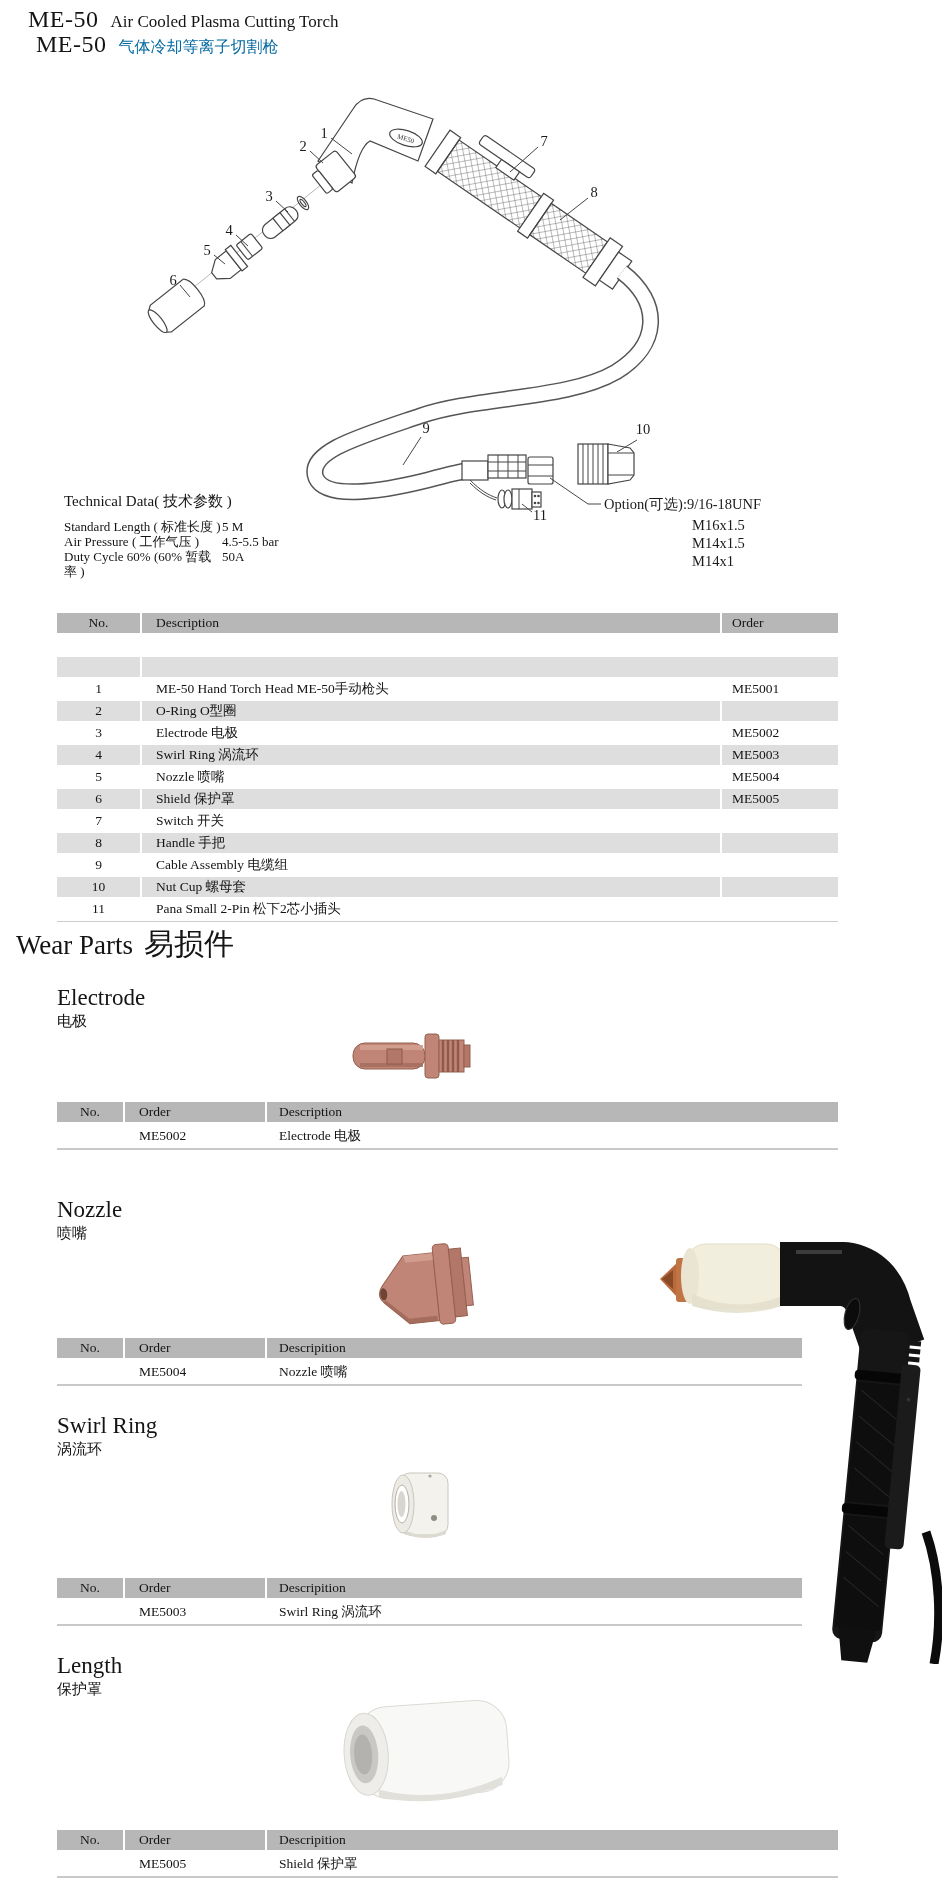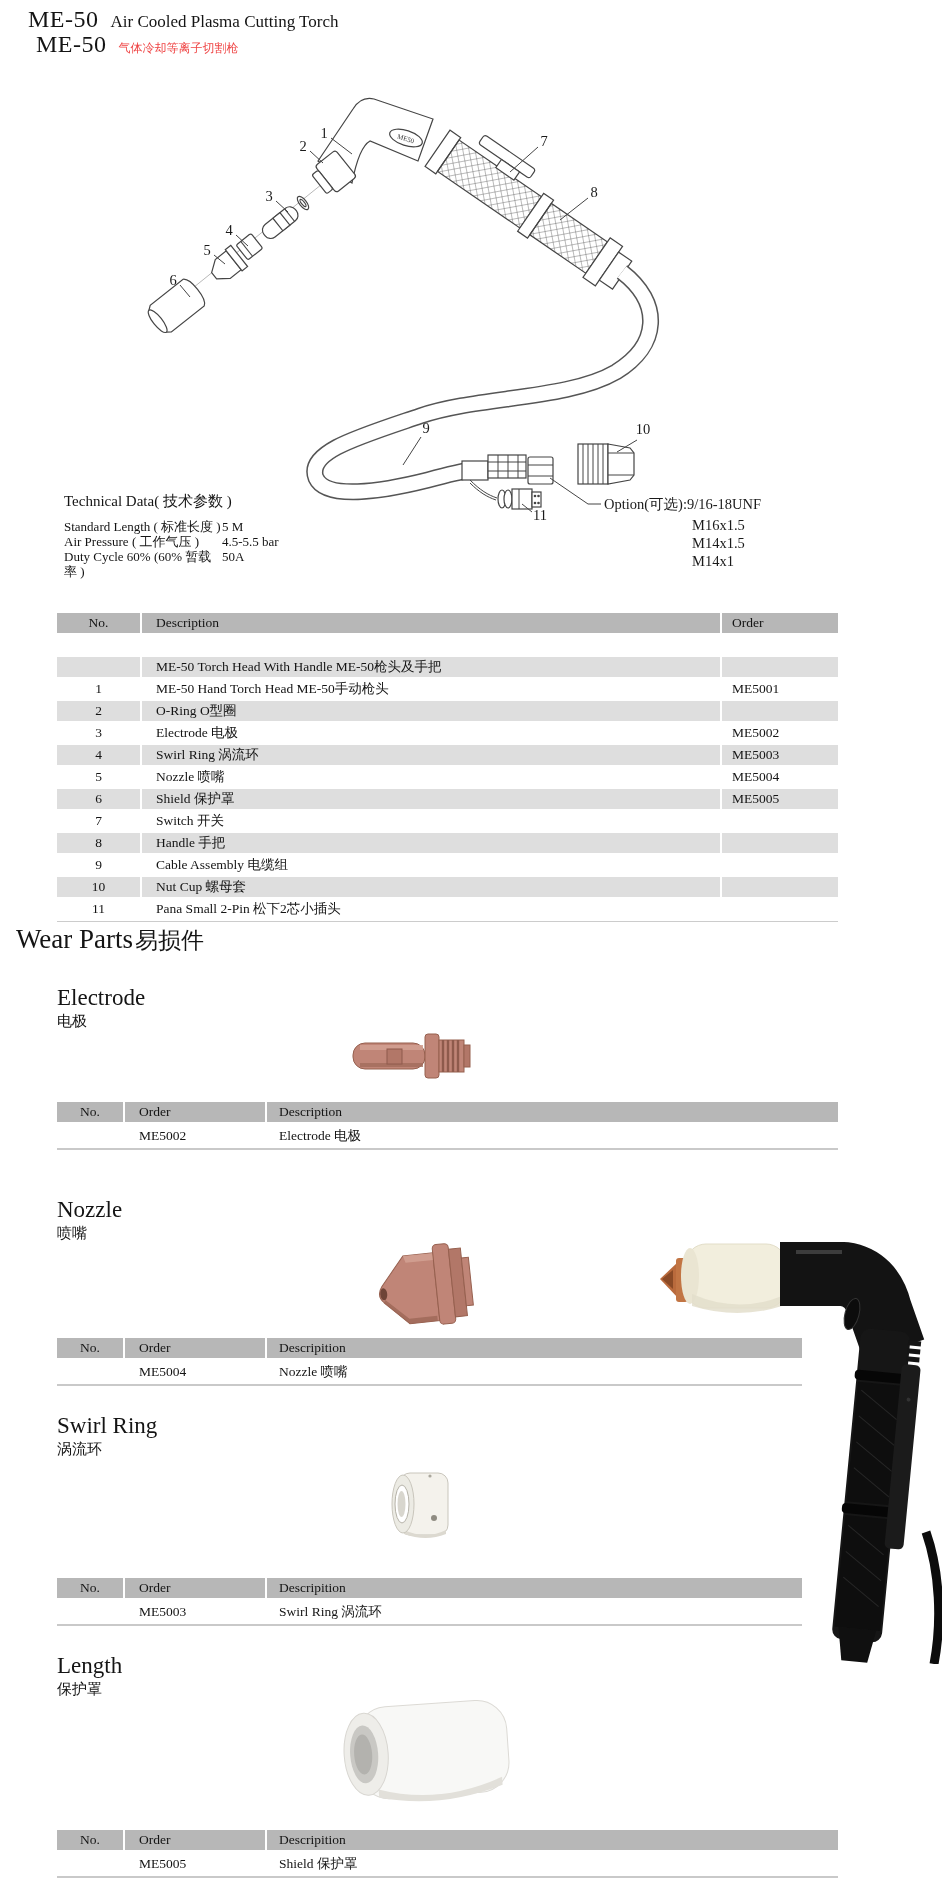--- a/index.html
+++ b/index.html
@@ -2,21 +2,21 @@
 <html><head>
 <meta charset="utf-8">
 <style>
   html,body{margin:0;padding:0}
   body{width:944px;height:1902px;position:relative;background:#fff;
        font-family:"Liberation Serif","DejaVu Serif",serif;color:#141414;overflow:hidden}
   .abs{position:absolute}
   
   .t-model{font-size:24px;letter-spacing:.5px}
   .t-en{font-size:17px;margin-left:12px}
-  .t-zh{font-size:12px;margin-left:12px;color:#ef4444}
+  .t-zh{font-size:16px;margin-left:12px;color:#0369a1}
   
   .tech-h{font-size:15px;font-weight:normal}
   .tech-row{font-size:13px;height:15px;line-height:15px;display:flex}
   .tech-row .lbl{width:158px}
   
   .ptable{font-size:13.5px;border-bottom:1px solid #cccccc}
   .trow{display:grid;grid-template-columns:85px 580px 116px;height:20px;line-height:20px;border-bottom:2px solid #fff}
   .trow.head{background:#b7b7b7}
   .trow.g{background:#dedede}
   .cell-no{text-align:center;border-right:2px solid #fff}
@@ -25,21 +25,21 @@
   
   .wtable{font-size:13.5px;border-bottom:2px solid #c9c9c9}
   .wrow{display:grid;grid-template-columns:68px 142px 1fr;height:20px;line-height:20px;border-bottom:2px solid #fff}
   .wrow.head{background:#b7b7b7}
   .wrow.val{height:24px;line-height:24px;background:#fff;border-bottom:none}
   .wc-no{text-align:center;border-right:2px solid #fff}
   .wc-ord{padding-left:14px;border-right:2px solid #fff}
   .wc-desc{padding-left:12px}
   
   .wp-head{font-size:27px}
-  .wp-zh{font-size:23px;margin-left:2px}
+  .wp-zh{font-size:30px;margin-left:11px}
   .sec-en{font-size:23px;line-height:24px}
   .sec-zh{font-size:15px;line-height:22px}
   
   svg text{font-family:"Liberation Serif","DejaVu Serif",serif}
   .co{font-size:14.5px;fill:#1a1a1a;text-anchor:middle}
   .opt{font-size:14.5px;fill:#1a1a1a}
   .ln{fill:#ffffff;stroke:#454545;stroke-width:1.2}
   .st{stroke:#454545;stroke-width:1;fill:none}
 </style>
 </head>
@@ -206,21 +206,20 @@
     <div class="cell-no">No.</div>
     <div class="cell-desc">Description</div>
     <div class="cell-ord">Order</div>
   </div>
   <div class="trow">
     <div class="cell-no"></div>
     <div class="cell-ord"></div>
   </div>
   <div class="trow g">
     <div class="cell-no"></div>
-    <div class="cell-desc">ME-50 Torch Head With Handle ME-50枪头及手把</div>
     <div class="cell-ord"></div>
   </div>
   <div class="trow">
     <div class="cell-no">1</div>
     <div class="cell-desc">ME-50 Hand Torch Head ME-50手动枪头</div>
     <div class="cell-ord">ME5001</div>
   </div>
   <div class="trow g">
     <div class="cell-no">2</div>
     <div class="cell-desc">O-Ring O型圈</div>

